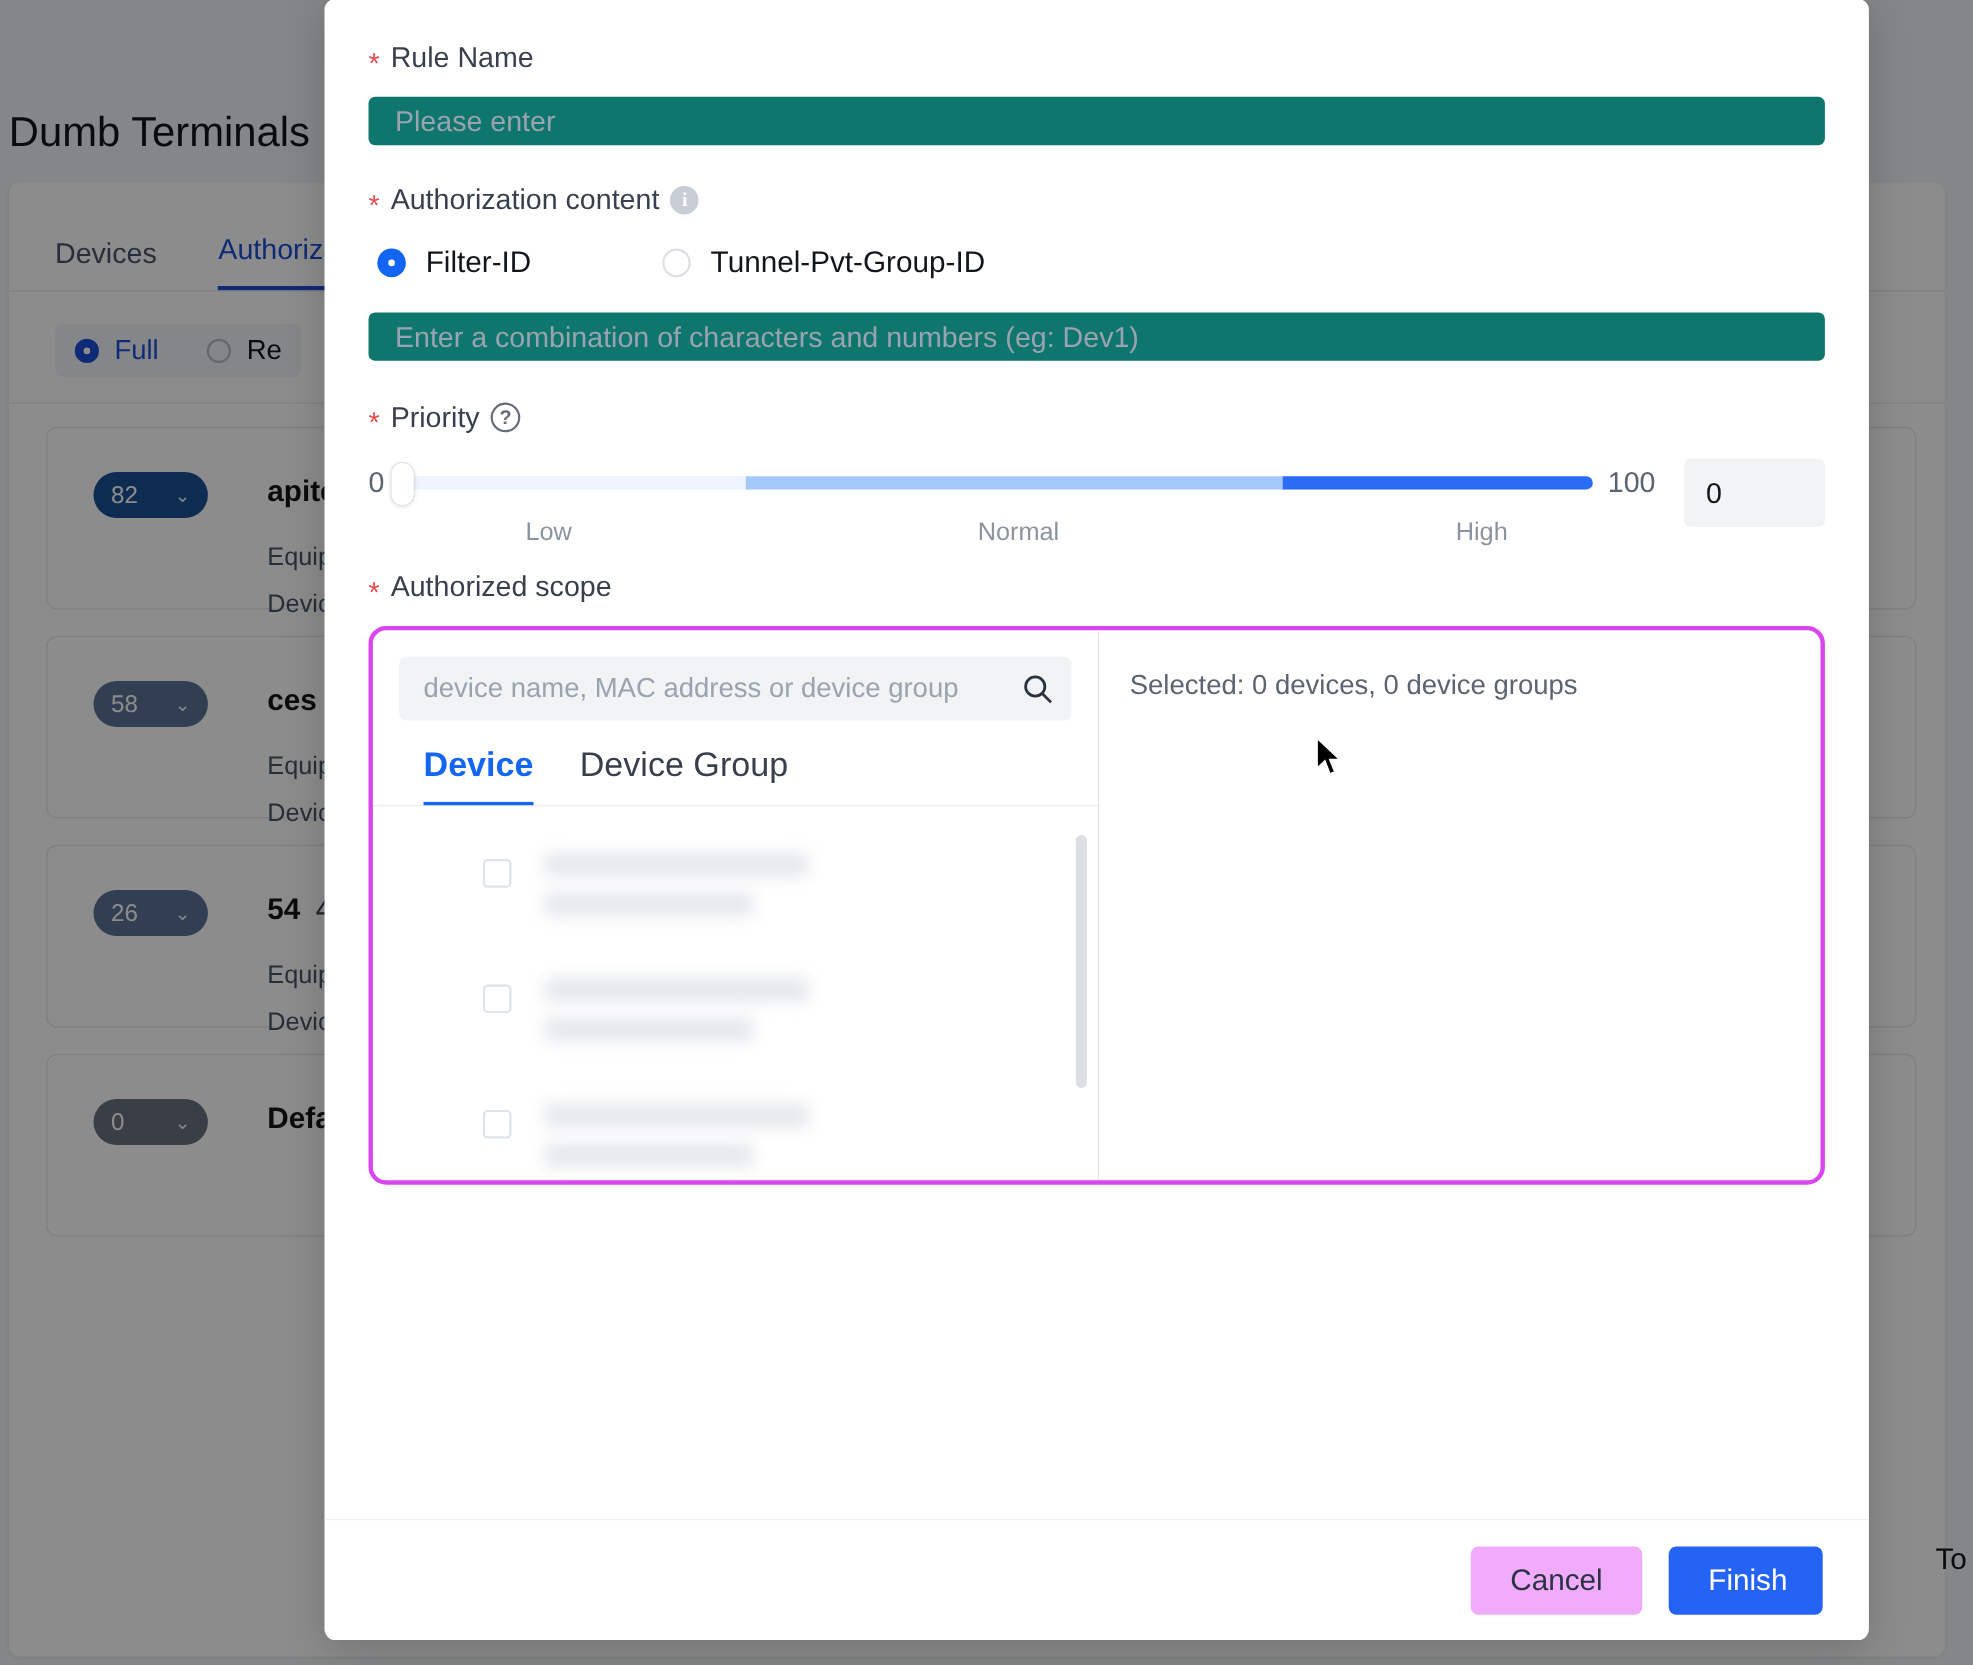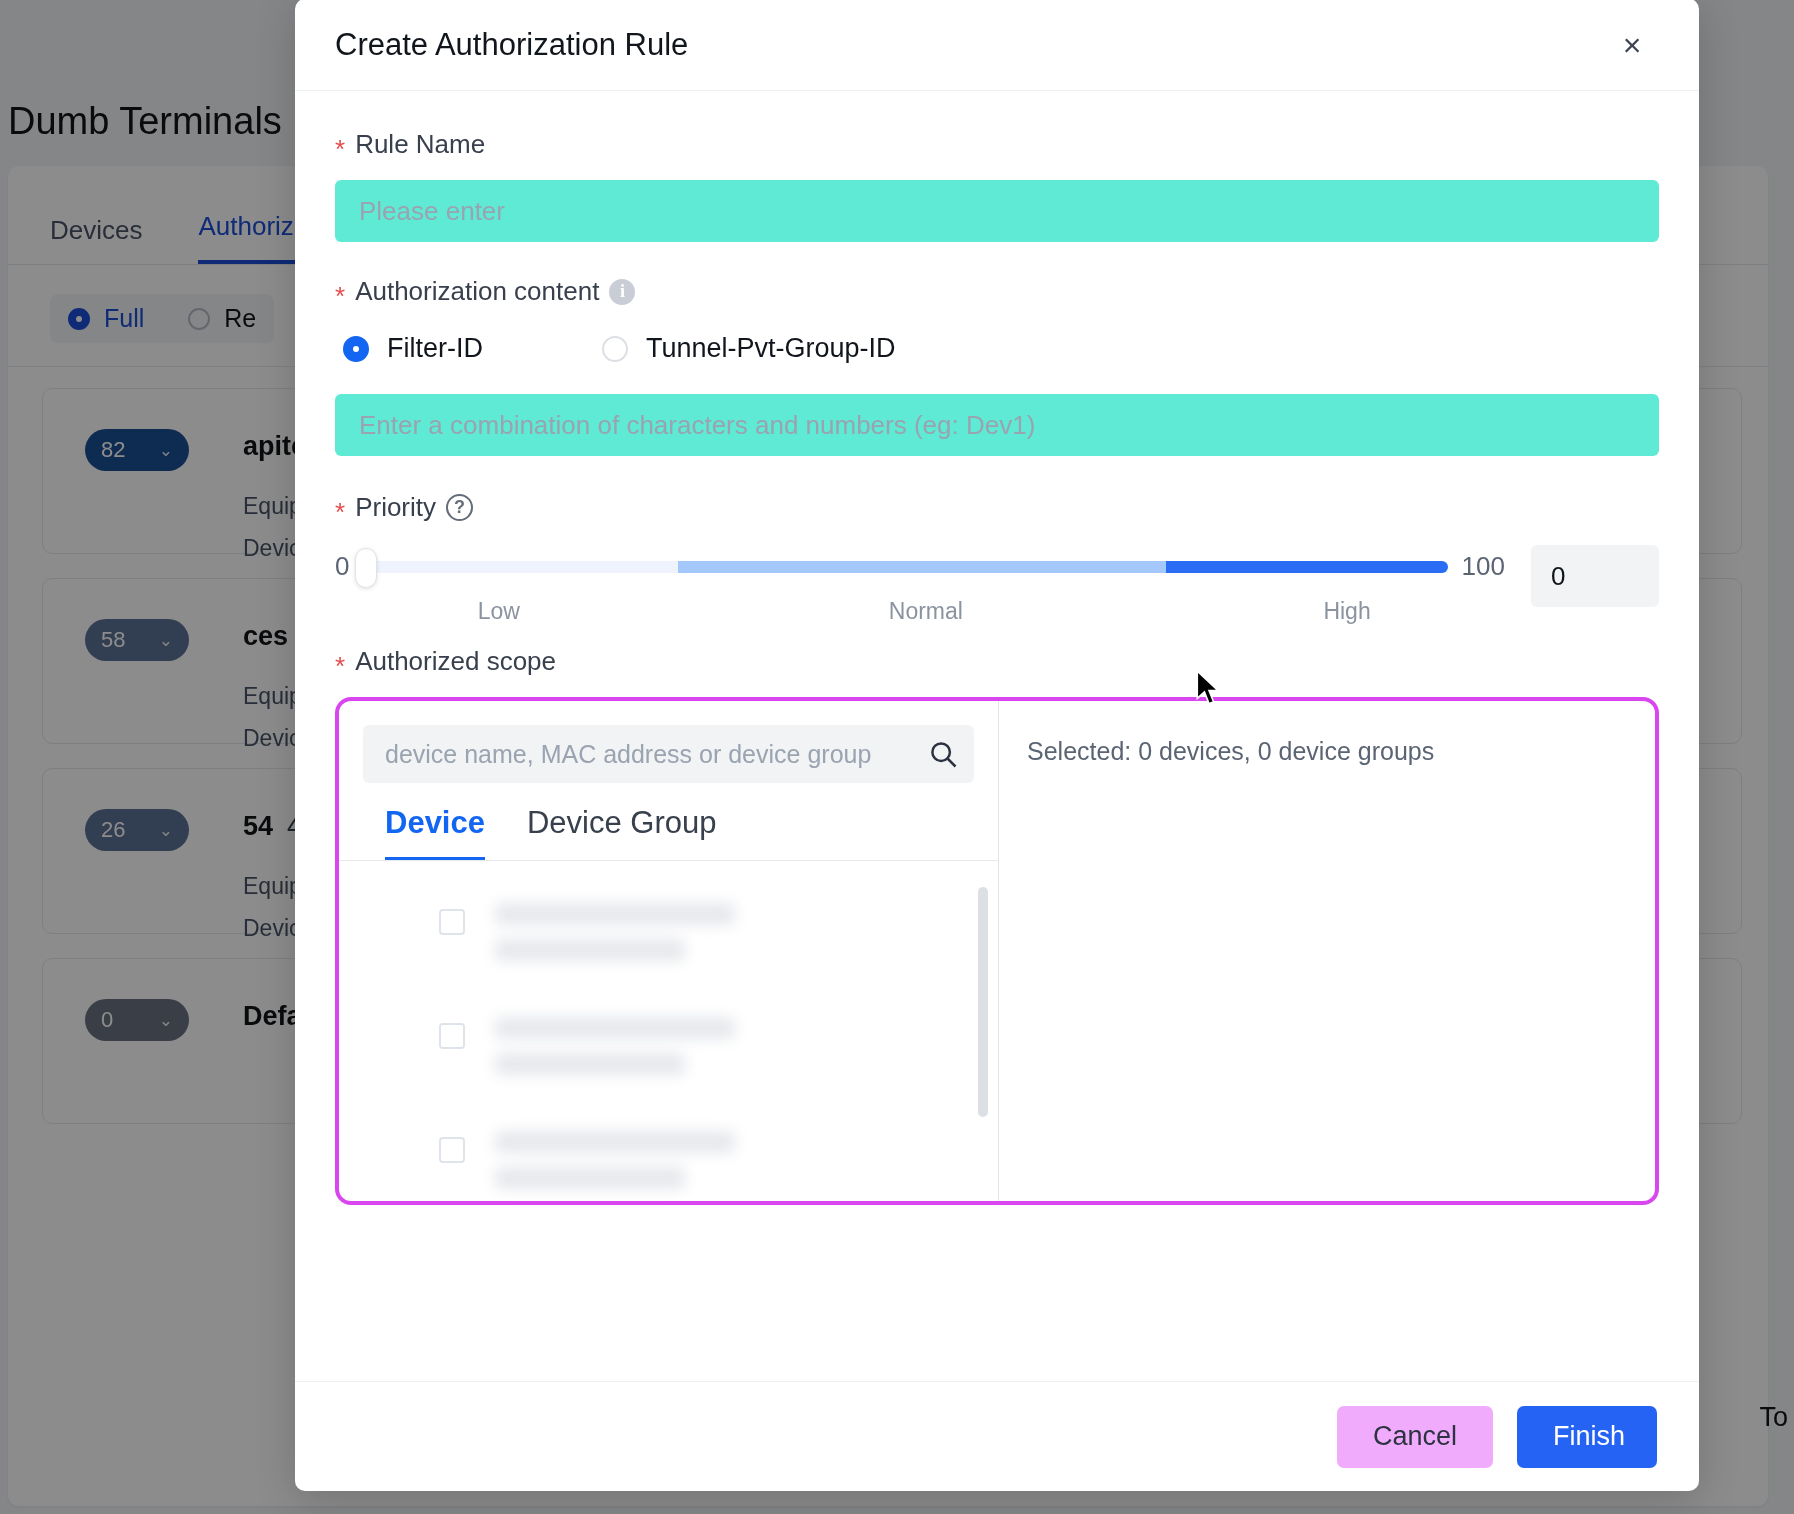--- a/index.html
+++ b/index.html
@@ -129,21 +129,21 @@
     background: #c9ced6; color: #fff; font-size: 18px; font-weight: 700;
     display: inline-flex; align-items: center; justify-content: center;
     font-family: "Liberation Serif", serif;
   }
   .help-icon {
     width: 27px; height: 27px; border-radius: 50%;
     border: 2px solid #656d7a; color: #656d7a; font-size: 18px;
     display: inline-flex; align-items: center; justify-content: center; font-weight: 700;
   }
   .input {
-    width: 100%; height: 62px; background: #5eead4; border: none; border-radius: 6px;
+    width: 100%; height: 44px; background: #0f766e; border: none; border-radius: 6px;
     padding: 0 24px; font-size: 26px; color: #111418;
     font-family: "Liberation Sans", sans-serif;
   }
   .input::placeholder { color: #9aa3b0; }
 
   .radio-row { display: flex; align-items: center; gap: 119px; margin: 26px 0 30px 8px; }
   .radio-item { display: flex; align-items: center; gap: 18px; font-size: 27px; color: #11161c; cursor: pointer; }
   .radio {
     width: 26px; height: 26px; border-radius: 50%;
     border: 2px solid #dcdfe4; background: #fff; position: relative; flex: none;
@@ -323,24 +323,20 @@
       </div>
     </div>
 
     <div class="bg-corner-to">To</div>
   </div>
 
   <div class="overlay"></div>
 
   <div class="modal">
 
-    <div class="modal-header">
-      <div class="modal-title">Create Authorization Rule</div>
-      <button class="close-btn">×</button>
-    </div>
 
     <div class="modal-body">
 
       <div class="field">
         <div class="label">
           <span class="req">*</span>
           <span>Rule Name</span>
         </div>
         <input class="input" type="text" placeholder="Please enter" style="">
       </div>

